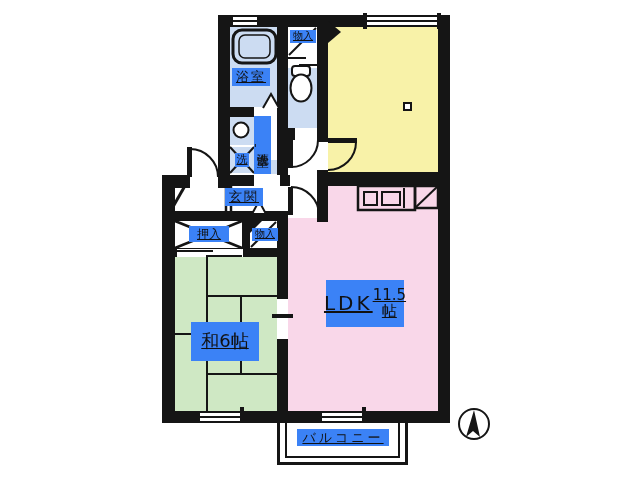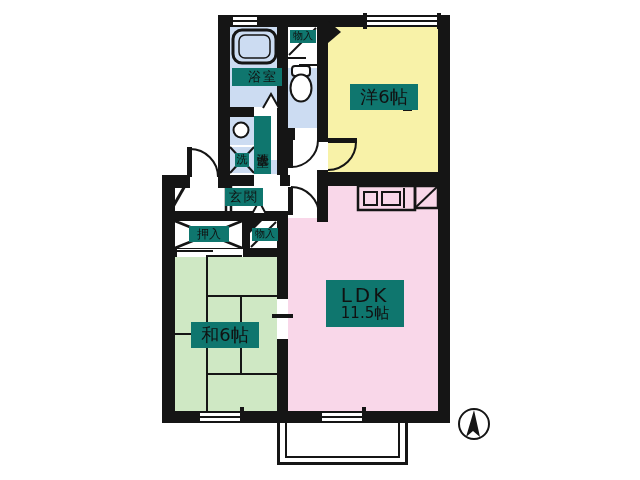--- a/index.html
+++ b/index.html
@@ -2,22 +2,22 @@
 <html><head>
 <meta charset="utf-8">
 <style>
   html,body{margin:0;padding:0;background:#fff;}
   #canvas{position:relative;width:640px;height:480px;background:#ffffff;overflow:hidden;
           font-family:"DejaVu Sans",sans-serif;color:#111;}
   .abs{position:absolute;}
   .w{position:absolute;background:#151515;}
   .open{position:absolute;background:#ffffff;}
   .winline{position:absolute;background:#151515;}
-  .lbl{position:absolute;background:#0f766e;color:#111;text-align:center;
-       display:flex;align-items:center;justify-content:center;line-height:1.05;}
+  .lbl{position:absolute;background:#3b82f6;color:#111;text-align:center;
+       display:flex;align-items:center;justify-content:center;line-height:1.05;text-decoration:underline;}
   .vert{writing-mode:vertical-rl;text-orientation:upright;letter-spacing:1px;}
   svg{position:absolute;left:0;top:0;}
 </style>
 </head>
 <body>
 
 <div id="canvas">
 
   <div class="abs" style="left:230px;top:27px;width:47px;height:80px;background:#ccdcf2;"></div>
   <div class="abs" style="left:288px;top:68px;width:29px;height:60px;background:#ccdcf2;"></div>
@@ -138,37 +138,37 @@
     <rect x="382" y="192" width="18" height="13" fill="none" stroke="#151515" stroke-width="2"></rect>
     <line x1="404" y1="188" x2="404" y2="208" stroke="#151515" stroke-width="2"></line>
 
     <rect x="415" y="186" width="23" height="22" fill="none" stroke="#151515" stroke-width="2.5"></rect>
     <line x1="415" y1="208" x2="438" y2="186" stroke="#151515" stroke-width="2"></line>
 
     <circle cx="474" cy="424" r="15" fill="#fff" stroke="#151515" stroke-width="2"></circle>
     <polygon points="474,410 480,437 473,431 466,437" fill="#151515"></polygon>
   </svg>
 
-  <div class="lbl" style="left:350px;top:84px;width:68px;height:26px;font-size:18px;">洋6帖</div>
 
-  <div class="lbl" style="left:326px;top:280px;width:78px;height:47px;flex-direction:column;">
+  <div class="lbl" style="left:326px;top:280px;width:78px;height:47px;flex-direction:row;">
     <div style="font-size:20px;letter-spacing:3px;">LDK</div>
     <div style="font-size:15px;">11.5帖</div>
   </div>
 
-  <div class="lbl" style="left:191px;top:322px;width:68px;height:26px;font-size:18px;">和6帖</div>
+  <div class="lbl" style="left:191px;top:322px;width:68px;height:39px;font-size:18px;">和6帖</div>
 
-  <div class="lbl" style="left:232px;top:68px;width:38px;height:18px;font-size:13px;letter-spacing:2px;padding-left:12px;">浴室</div>
+  <div class="lbl" style="left:232px;top:68px;width:38px;height:18px;font-size:13px;letter-spacing:2px;">浴室</div>
 
   <div class="lbl vert" style="left:254px;top:116px;width:17px;height:58px;font-size:12px;">洗面室</div>
 
   <div class="lbl" style="left:235px;top:153px;width:14px;height:14px;font-size:11px;">洗</div>
 
   <div class="lbl" style="left:187px;top:188px;width:38px;height:18px;font-size:13px;letter-spacing:2px;margin-left:38px;">玄関</div>
 
   <div class="lbl" style="left:189px;top:226px;width:40px;height:16px;font-size:12px;">押入</div>
 
   <div class="lbl" style="left:252px;top:228px;width:26px;height:13px;font-size:10px;">物入</div>
 
   <div class="lbl" style="left:290px;top:30px;width:26px;height:13px;font-size:10px;">物入</div>
 
+  <div class="lbl" style="left:297px;top:429px;width:92px;height:17px;font-size:13px;letter-spacing:3px;">バルコニー</div>
 
 </div>
 
 </body></html>

